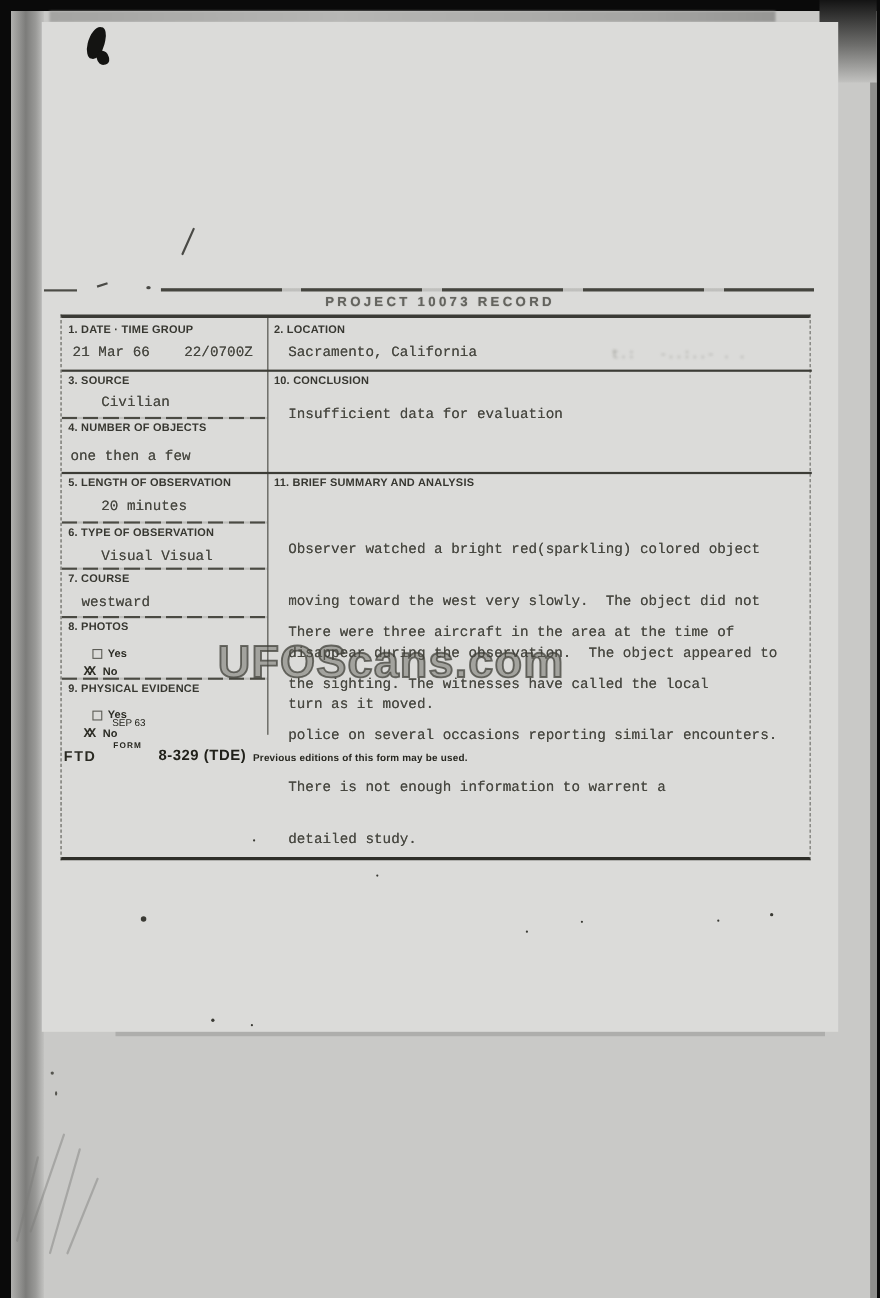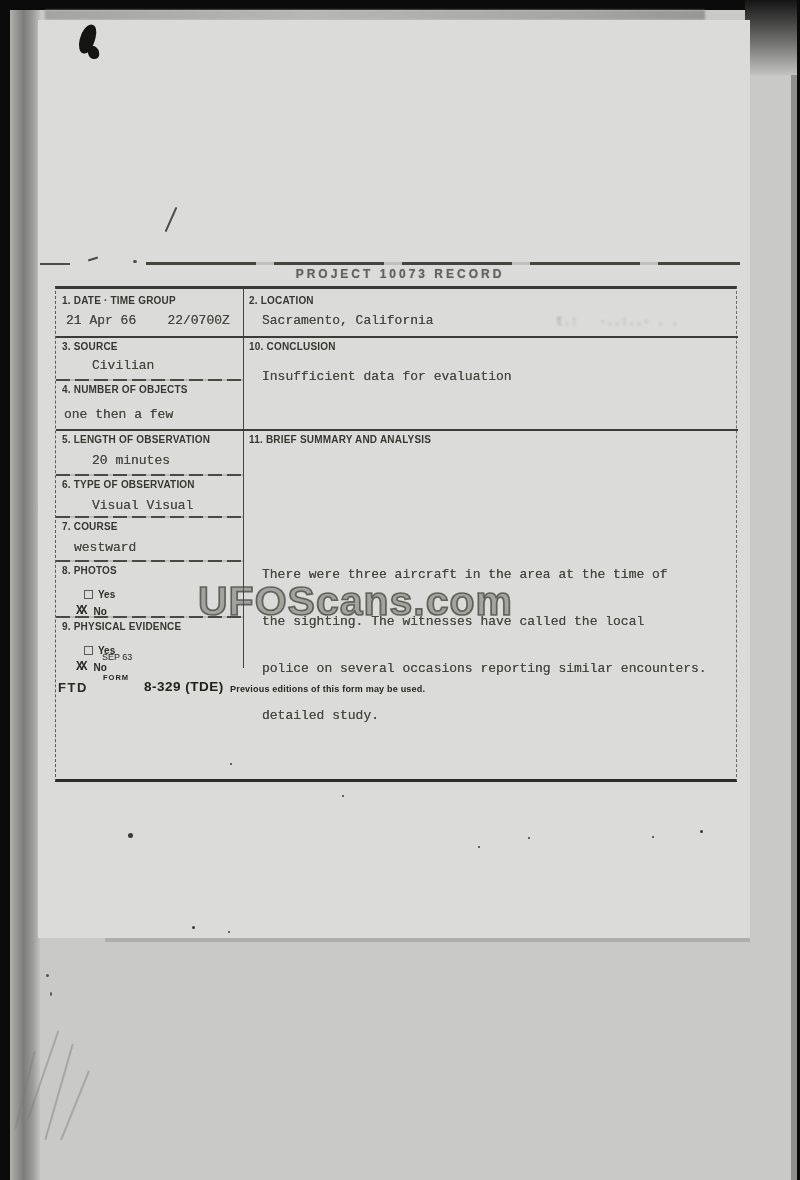--- a/index.html
+++ b/index.html
@@ -29,20 +29,21 @@
     background: linear-gradient(90deg, #9e9e9c, #b4b4b2 40%, #a0a09e 80%, #8e8e8c);
     filter: blur(1px); opacity: .85;
   }
   .topright-patch {
     position: absolute; left: 745px; top: 0; width: 52px; height: 75px;
     background: linear-gradient(180deg, #141414 0%, #6e6e6c 55%, #c2c2c0 100%);
   }
   .paper {
     position: absolute; left: 38px; top: 20px; width: 712px; height: 918px;
     background: #dbdbd9;
+    padding-left: 12px;
   }
   .paper-bottom-edge {
     position: absolute; left: 105px; top: 934px; width: 645px; height: 8px;
     background: #aeaeac; filter: blur(0.6px);
   }
 
   
   .scratch { position: absolute; width: 2px; background: rgba(125,125,121,.45); border-radius: 2px; }
   .s1 { left: 24px; top: 1050px; height: 80px; transform: rotate(14deg); }
   .s2 { left: 42px; top: 1028px; height: 95px; transform: rotate(19deg); }
@@ -154,21 +155,21 @@
       <div class="vdiv"></div>
       <div class="hline full" style="top:47px;"></div>
       <div class="hline half" style="top:90px;"></div>
       <div class="hline full" style="top:140px;"></div>
       <div class="hline half" style="top:185px;"></div>
       <div class="hline half" style="top:227px;"></div>
       <div class="hline half" style="top:271px;"></div>
       <div class="hline half" style="top:327px;"></div>
 
       <div class="flabel" style="left:6px;top:6px;">1. DATE · TIME GROUP</div>
-      <div class="typed" style="left:10px;top:24px;">21 Apr 66    22/0700Z</div>
+      <div class="typed" style="left:10px;top:24px;">21 Mar 66    22/0700Z</div>
 
       <div class="flabel" style="left:6px;top:52px;">3. SOURCE</div>
       <div class="typed" style="left:36px;top:69px;">Civilian</div>
 
       <div class="flabel" style="left:6px;top:95px;">4. NUMBER OF OBJECTS</div>
       <div class="typed" style="left:8px;top:118px;">one then a few</div>
 
       <div class="flabel" style="left:6px;top:145px;">5. LENGTH OF OBSERVATION</div>
       <div class="typed" style="left:36px;top:164px;">20 minutes</div>
 
@@ -199,24 +200,31 @@
       </div>
 
       <div class="flabel" style="left:193px;top:6px;">2. LOCATION</div>
       <div class="typed" style="left:206px;top:24px;">Sacramento, California</div>
       <div class="faint-note" style="left:500px;top:26px;">t.:   -..:..- . .</div>
 
       <div class="flabel" style="left:193px;top:52px;">10. CONCLUSION</div>
       <div class="typed" style="left:206px;top:80px;">Insufficient data for evaluation</div>
 
       <div class="flabel" style="left:193px;top:145px;">11. BRIEF SUMMARY AND ANALYSIS</div>
+      <div class="typed" style="left:206px;top:173px;">
+        <div class="sum-line">Observer watched a bright red(sparkling) colored object</div>
+        <div class="sum-line">moving toward the west very slowly.  The object did not</div>
+        <div class="sum-line">disappear during the observation.  The object appeared to</div>
+        <div class="sum-line">turn as it moved.</div>
+      </div>
       <div class="typed" style="left:206px;top:248px;">
         <div class="sum-line">There were three aircraft in the area at the time of</div>
         <div class="sum-line">the sighting. The witnesses have called the local</div>
         <div class="sum-line">police on several occasions reporting similar encounters.</div>
+        <div class="sum-line">There is not enough information to warrent a</div>
         <div class="sum-line">detailed study.</div>
       </div>
     </div>
 
     <div class="watermark">UFOScans.com</div>
 
     <div class="f-form">FORM</div>
     <div class="f-ftd">FTD</div>
     <div class="f-sep">SEP 63</div>
     <div class="f-num">8-329  (TDE)</div>

